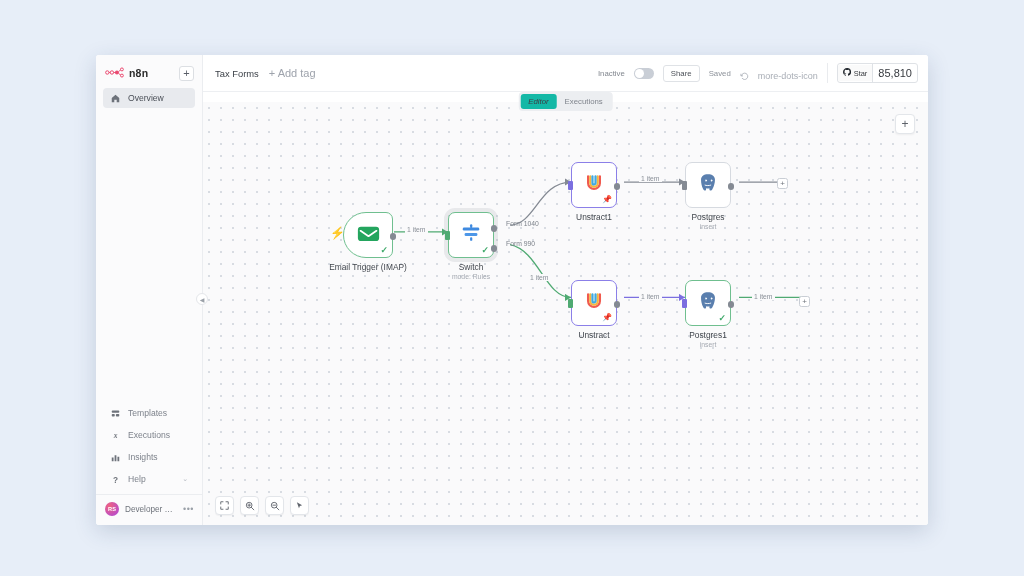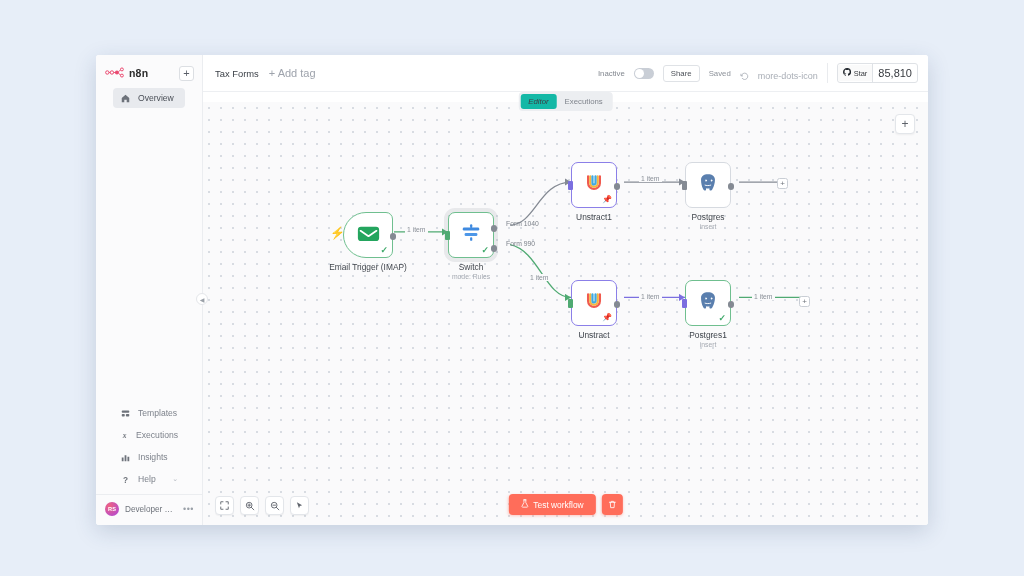--- a/index.html
+++ b/index.html
@@ -34,21 +34,21 @@
   .side-top { padding: 9px 8px 4px 9px; display: flex; align-items: center; justify-content: space-between; }
   .brand { display: flex; align-items: center; gap: 4px; }
   .brand-name { font-size: 10.5px; font-weight: bold; color: #2b2b2b; letter-spacing: .2px; }
   .plus-btn {
     width: 15px; height: 15px; border: 1px solid #dcdfe3; border-radius: 3px;
     background: #fff; color: #5a5f68; font-size: 11px; line-height: 12px;
     display: flex; align-items: center; justify-content: center; cursor: pointer;
   }
   .side-item {
     display: flex; align-items: center; gap: 7px;
-    margin: 2px 17px; padding: 5px 7px; border-radius: 4px;
+    margin: 2px 7px; padding: 5px 7px; border-radius: 4px;
     font-size: 8.6px; color: #7d828b; cursor: pointer; white-space: nowrap;
   }
   .side-item.active { background: #e8eaee; color: #4a4f57; }
   .side-item .ico { width: 11px; display: flex; justify-content: center; color: #6d727a; }
   .side-spacer { flex: 1; }
   .side-bottom { padding-bottom: 4px; }
   .side-divider { height: 1px; background: #ebedf0; margin: 5px 0 0; }
   .account {
     display: flex; align-items: center; gap: 6px; padding: 7px 8px 5px 9px;
     font-size: 8.2px; color: #6e737b; cursor: pointer;
@@ -489,32 +489,16 @@
               <path d="M7.6 7.6L10.6 10.6M3.4 5h3.2" stroke-linecap="round"></path>
           </svg>
         </div>
         <div class="ctl-btn">
           <svg width="9" height="9" viewBox="0 0 12 12">
               <path d="M2.5 1.5l7 4-3 1-1.2 3.2z" fill="#60656d"></path>
             </svg>
         </div>
       </div>
 
-      <div id="run-bar">
-        <div class="test-btn">
-          <span>
-            <svg width="8" height="9" viewBox="0 0 12 13" fill="none" stroke="#fff" stroke-width="1.2" stroke-linejoin="round">
-              <path d="M4.6 1v4L1.8 10.4A1 1 0 0 0 2.7 12h6.6a1 1 0 0 0 .9-1.6L7.4 5V1z"></path>
-              <path d="M3.6 1h4.8"></path>
-            </svg>
-          </span>
-          <span>Test workflow</span>
-        </div>
-        <div class="trash-btn">
-          <svg width="9" height="9" viewBox="0 0 12 12" fill="none" stroke="#fff" stroke-width="1.1" stroke-linecap="round">
-            <path d="M2 3h8M4.6 3V1.8h2.8V3M3.2 3l.5 7.2h4.6L8.8 3"></path>
-          </svg>
-        </div>
-      </div>
 
     </div>
   </div>
 </div>
 
 </body></html>

